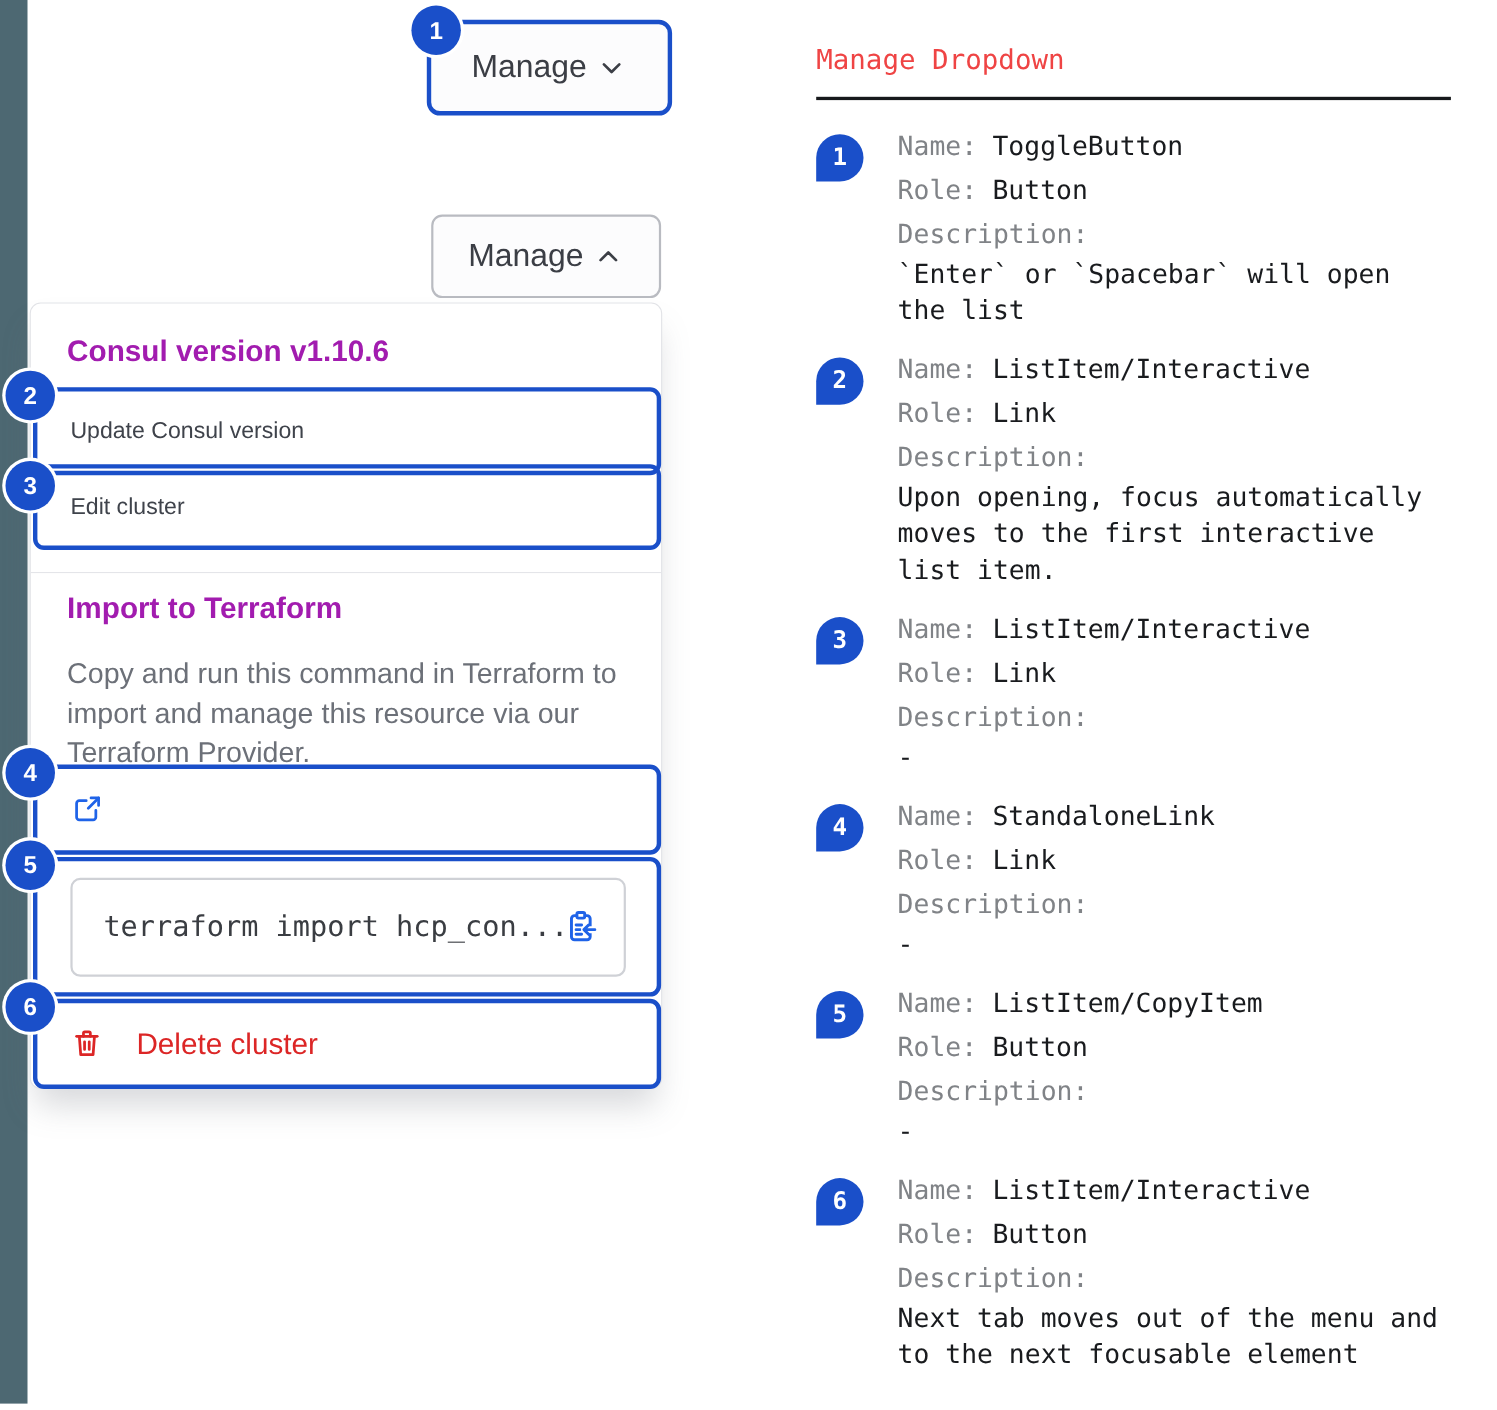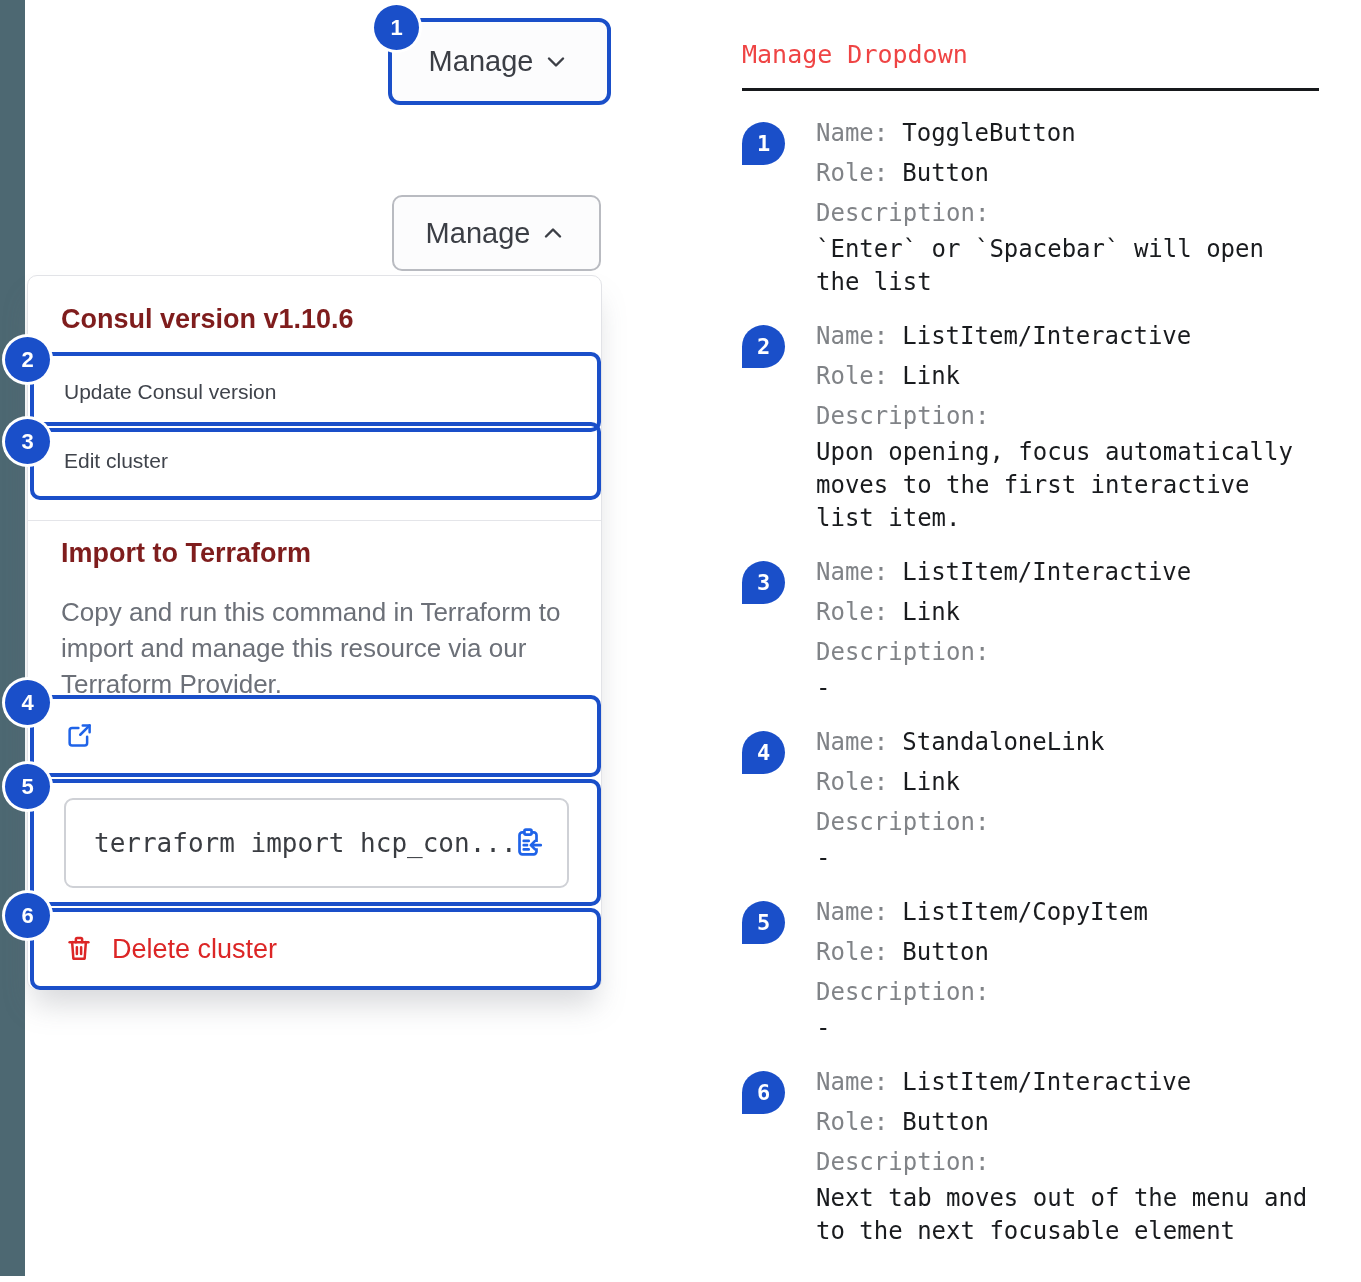--- a/index.html
+++ b/index.html
@@ -27,40 +27,40 @@
   .btn-focused{left:388px;top:18px;width:215px;height:79px;border:4px solid #1a4fc9;border-radius:12px;}
   .btn-open{left:392px;top:195px;width:205px;height:72px;border:2px solid #b9bbc1;border-radius:10px;}
   .chev{flex:none;display:block;}
 
   
   .panel{
     position:absolute;left:27px;top:275px;width:573px;height:713px;
     background:#ffffff;border:1px solid #e2e3e7;border-radius:10px;
     box-shadow:0 20px 30px -6px rgba(110,115,125,0.28);
   }
-  .panel .sec-title{position:absolute;left:33px;font-size:27px;font-weight:bold;color:#7f1d1d;}
+  .panel .sec-title{position:absolute;left:33px;font-size:27px;font-weight:bold;color:#a21caf;}
   .hl{
     position:absolute;left:2px;width:563px;border:4px solid #1a4fc9;border-radius:10px;
     display:flex;align-items:center;background:transparent;
   }
   .hl .item-label{margin-left:30px;font-size:21px;color:#3f434b;}
   .divider{position:absolute;left:0;top:244px;width:100%;height:1px;background:#e4e5e9;}
   .para{
     position:absolute;left:33px;top:318px;width:505px;
     font-size:26px;line-height:36px;color:#6c7078;
   }
   .doc-link{display:flex;align-items:center;gap:16px;margin-left:30px;color:#1f63e8;font-size:27px;cursor:pointer;}
   .code-field{
     position:relative;margin-left:30px;width:505px;height:90px;box-sizing:border-box;
     border:2px solid #cfd1d6;border-radius:9px;background:#ffffff;
     display:flex;align-items:center;cursor:pointer;
   }
   .code-text{margin-left:28px;font-family:"DejaVu Sans Mono","Liberation Mono",monospace;font-size:26px;color:#3a3d42;white-space:nowrap;}
   .copy-ic{position:absolute;right:22px;top:50%;transform:translateY(-50%);}
-  .danger-item{display:flex;align-items:center;gap:18px;margin-left:30px;color:#dc2626;font-size:27px;font-weight:500;cursor:pointer;}
+  .danger-item{display:flex;align-items:center;gap:30px;margin-left:30px;color:#dc2626;font-size:27px;font-weight:500;cursor:pointer;}
 
   
   .annot{
     position:absolute;left:742px;top:40px;width:590px;
     font-family:"DejaVu Sans Mono","Liberation Mono",monospace;color:#191b1e;
   }
   .annot-title{font-size:25px;line-height:30px;color:#ef4444;}
   .annot-hr{height:2.5px;background:#17191c;border:0;margin:18px 0 0 0;width:577px;}
   .annot-list{margin-top:22px;}
   .annot-item{display:flex;align-items:flex-start;margin-bottom:17px;}

